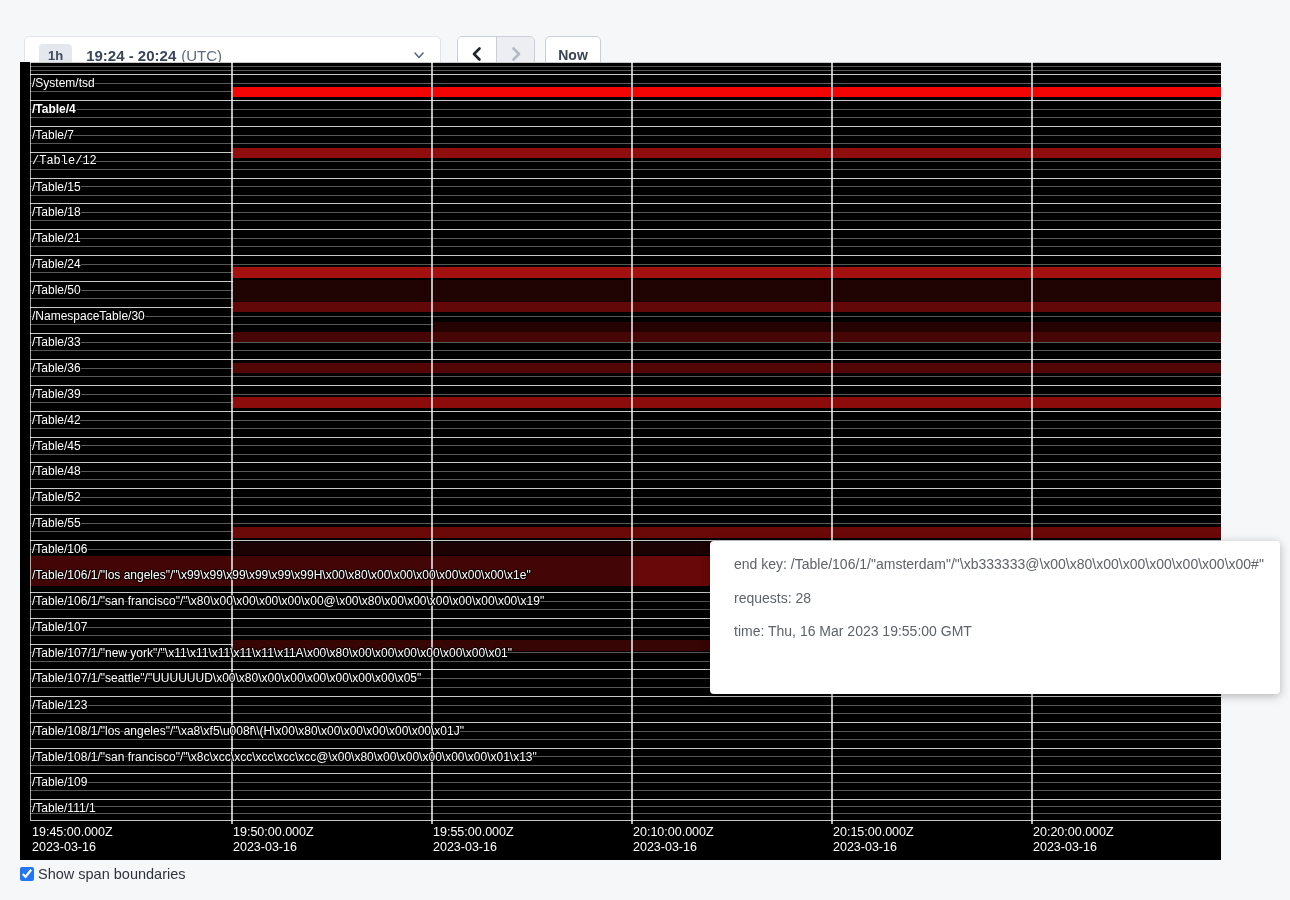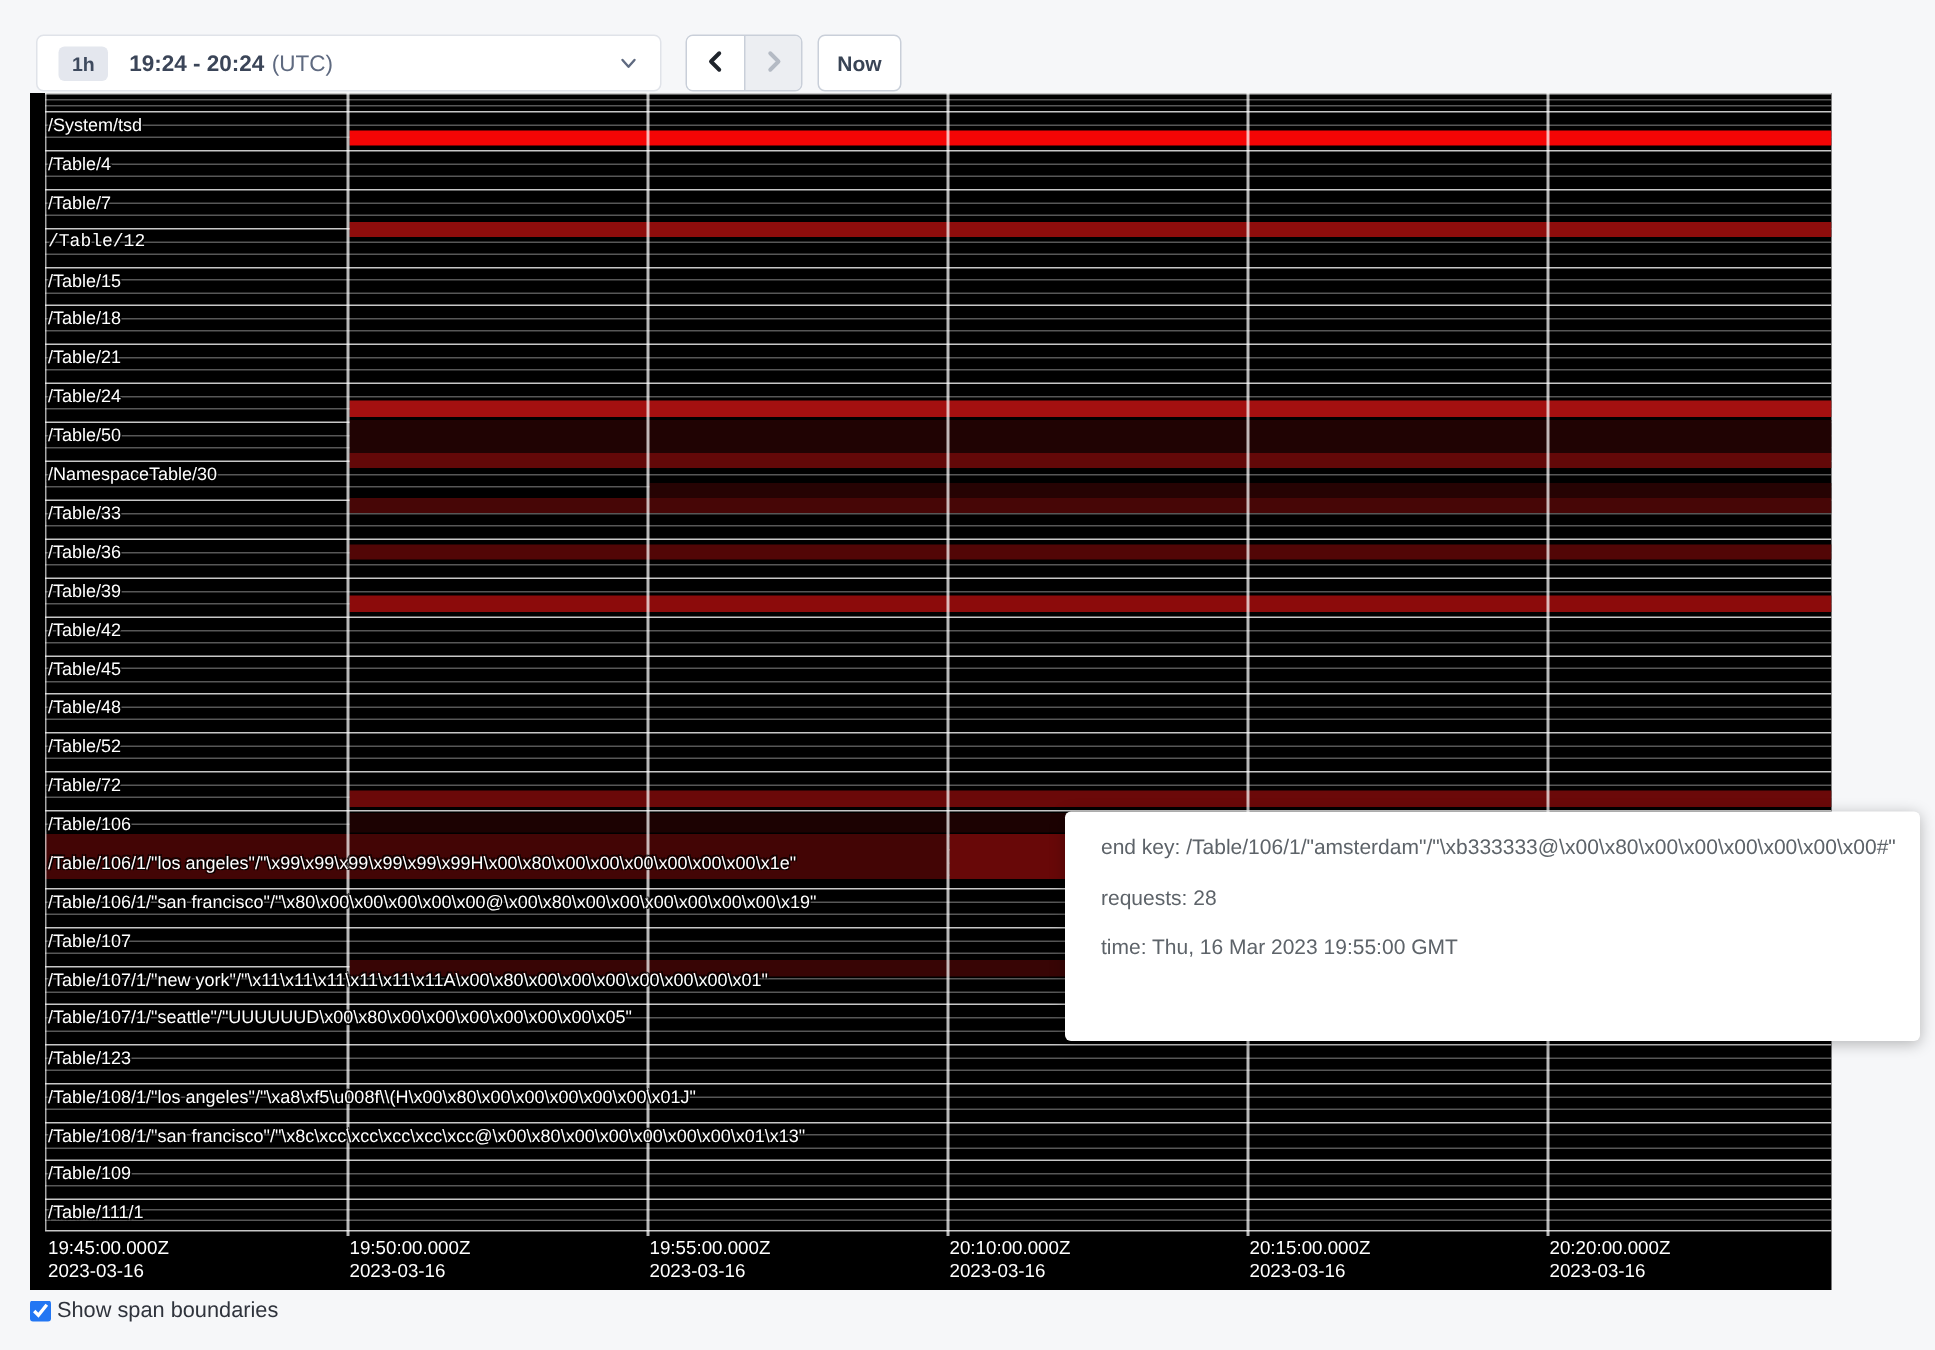--- a/index.html
+++ b/index.html
@@ -5,21 +5,21 @@
   * { box-sizing: border-box; margin: 0; padding: 0; }
   html, body { width: 1290px; height: 900px; }
   body {
     position: relative;
     background: #f6f7f9;
     font-family: "Liberation Sans", sans-serif;
     overflow: hidden;
   }
 
   
-  .toolbar { position: absolute; left: 0; top: 3px; width: 1290px; height: 72px; }
+  .toolbar { position: absolute; left: 0; top: 16px; width: 1290px; height: 72px; }
   .range-select {
     position: absolute; left: 24px; top: 20px; width: 417px; height: 38px;
     background: #ffffff; border: 1px solid #e0e3e9; border-radius: 5px;
     display: flex; align-items: center; padding: 0 14px; cursor: pointer;
   }
   .duration-badge {
     background: #e4e7ee; color: #3e4a5e; font-weight: bold; font-size: 13px;
     border-radius: 4px; padding: 4px 9px; margin-right: 14px;
   }
   .range-text { color: #3b4558; font-weight: bold; font-size: 15px; }
@@ -226,37 +226,37 @@
       <div class="band" style="left: 10px; top: 494px; width: 603px; height: 30px; background: rgb(67, 5, 5);"></div>
       <div class="band" style="left: 613px; top: 494px; width: 588px; height: 30px; background: rgb(104, 8, 8);"></div>
       <div class="band" style="left: 213px; top: 578px; width: 988px; height: 11px; background: rgb(56, 5, 5);"></div>
       <div class="gutter" style="left: 10px; top: 0px; height: 758px;"></div>
       <div class="vline" style="left: 211px; top: 0px; height: 762px;"></div>
       <div class="vline" style="left: 411px; top: 0px; height: 762px;"></div>
       <div class="vline" style="left: 611px; top: 0px; height: 762px;"></div>
       <div class="vline" style="left: 811px; top: 0px; height: 762px;"></div>
       <div class="vline" style="left: 1011px; top: 0px; height: 762px;"></div>
       <div class="rowlabel" style="left: 12px; top: 15px;">/System/tsd</div>
-      <div class="rowlabel" style="left: 12px; top: 41px;">/Table/4</div>
+      <div class="rowlabel" style="left: 12px; top: 41px; font-weight: bold;">/Table/4</div>
       <div class="rowlabel" style="left: 12px; top: 67px;">/Table/7</div>
       <div class="rowlabel" style="left: 12px; top: 93px; font-family: Liberation Mono, monospace;">/Table/12</div>
       <div class="rowlabel" style="left: 12px; top: 119px;">/Table/15</div>
       <div class="rowlabel" style="left: 12px; top: 144px;">/Table/18</div>
       <div class="rowlabel" style="left: 12px; top: 170px;">/Table/21</div>
       <div class="rowlabel" style="left: 12px; top: 196px;">/Table/24</div>
       <div class="rowlabel" style="left: 12px; top: 222px;">/Table/50</div>
       <div class="rowlabel" style="left: 12px; top: 248px;">/NamespaceTable/30</div>
       <div class="rowlabel" style="left: 12px; top: 274px;">/Table/33</div>
       <div class="rowlabel" style="left: 12px; top: 300px;">/Table/36</div>
       <div class="rowlabel" style="left: 12px; top: 326px;">/Table/39</div>
       <div class="rowlabel" style="left: 12px; top: 352px;">/Table/42</div>
       <div class="rowlabel" style="left: 12px; top: 378px;">/Table/45</div>
       <div class="rowlabel" style="left: 12px; top: 403px;">/Table/48</div>
       <div class="rowlabel" style="left: 12px; top: 429px;">/Table/52</div>
-      <div class="rowlabel" style="left: 12px; top: 455px;">/Table/72</div>
+      <div class="rowlabel" style="left: 12px; top: 455px;">/Table/55</div>
       <div class="rowlabel" style="left: 12px; top: 481px;">/Table/106</div>
       <div class="rowlabel" style="left: 12px; top: 507px;">/Table/106/1/"los angeles"/"\x99\x99\x99\x99\x99\x99H\x00\x80\x00\x00\x00\x00\x00\x00\x1e"</div>
       <div class="rowlabel" style="left: 12px; top: 533px;">/Table/106/1/"san francisco"/"\x80\x00\x00\x00\x00\x00@\x00\x80\x00\x00\x00\x00\x00\x00\x19"</div>
       <div class="rowlabel" style="left: 12px; top: 559px;">/Table/107</div>
       <div class="rowlabel" style="left: 12px; top: 585px;">/Table/107/1/"new york"/"\x11\x11\x11\x11\x11\x11A\x00\x80\x00\x00\x00\x00\x00\x00\x01"</div>
       <div class="rowlabel" style="left: 12px; top: 610px;">/Table/107/1/"seattle"/"UUUUUUD\x00\x80\x00\x00\x00\x00\x00\x00\x05"</div>
       <div class="rowlabel" style="left: 12px; top: 637px;">/Table/123</div>
       <div class="rowlabel" style="left: 12px; top: 663px;">/Table/108/1/"los angeles"/"\xa8\xf5\u008f\\(H\x00\x80\x00\x00\x00\x00\x00\x01J"</div>
       <div class="rowlabel" style="left: 12px; top: 689px;">/Table/108/1/"san francisco"/"\x8c\xcc\xcc\xcc\xcc\xcc@\x00\x80\x00\x00\x00\x00\x00\x01\x13"</div>
       <div class="rowlabel" style="left: 12px; top: 714px;">/Table/109</div>

